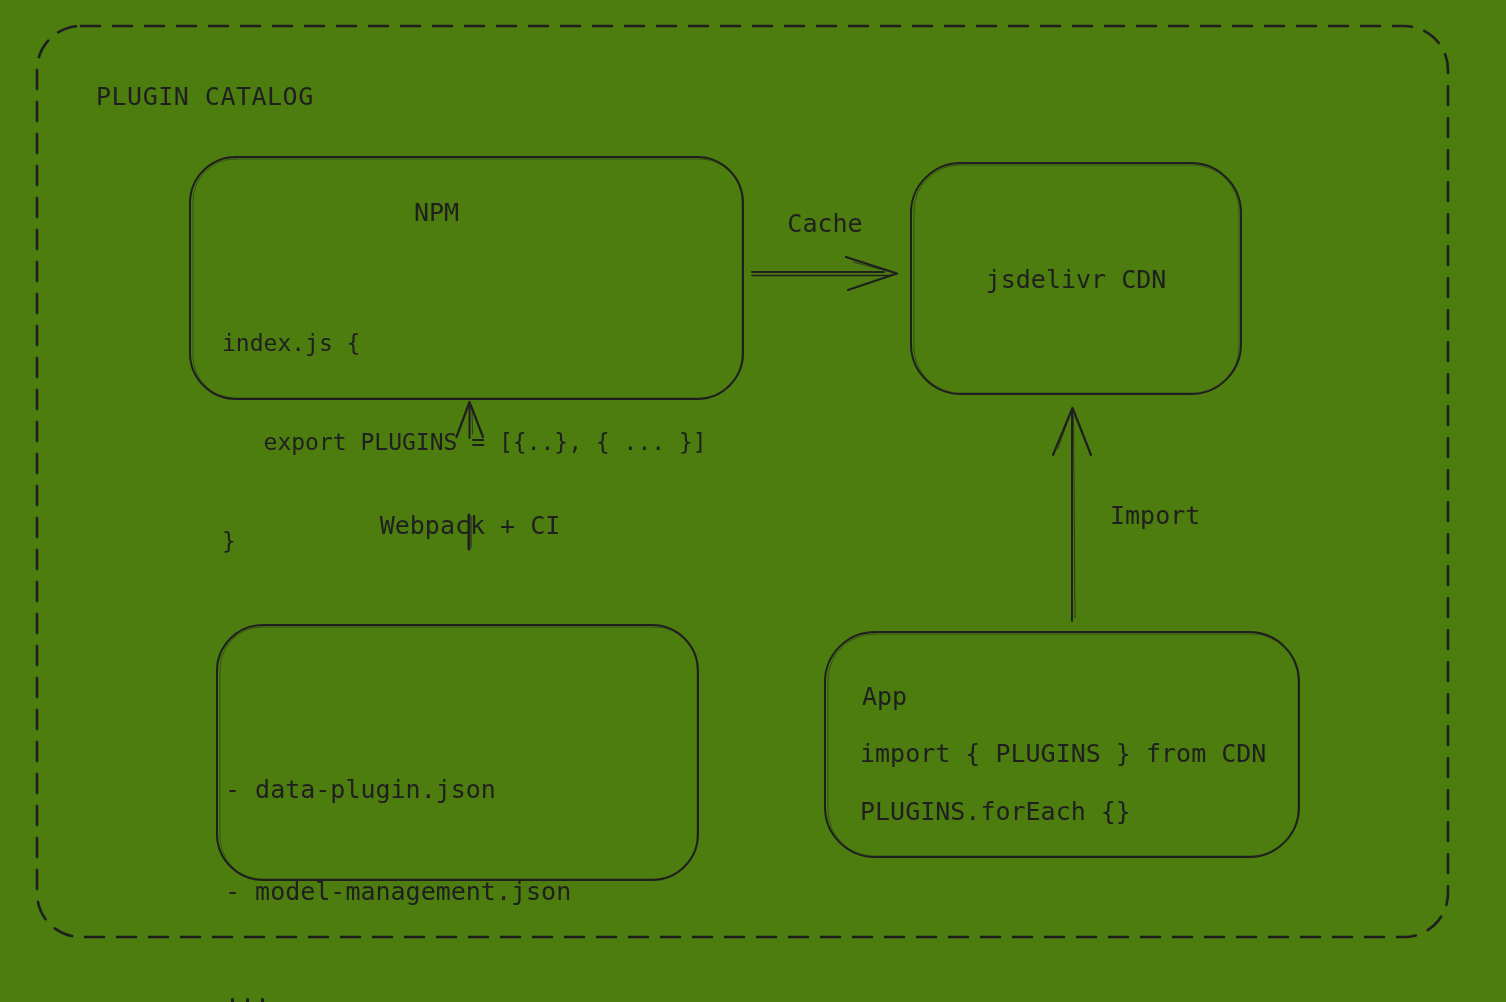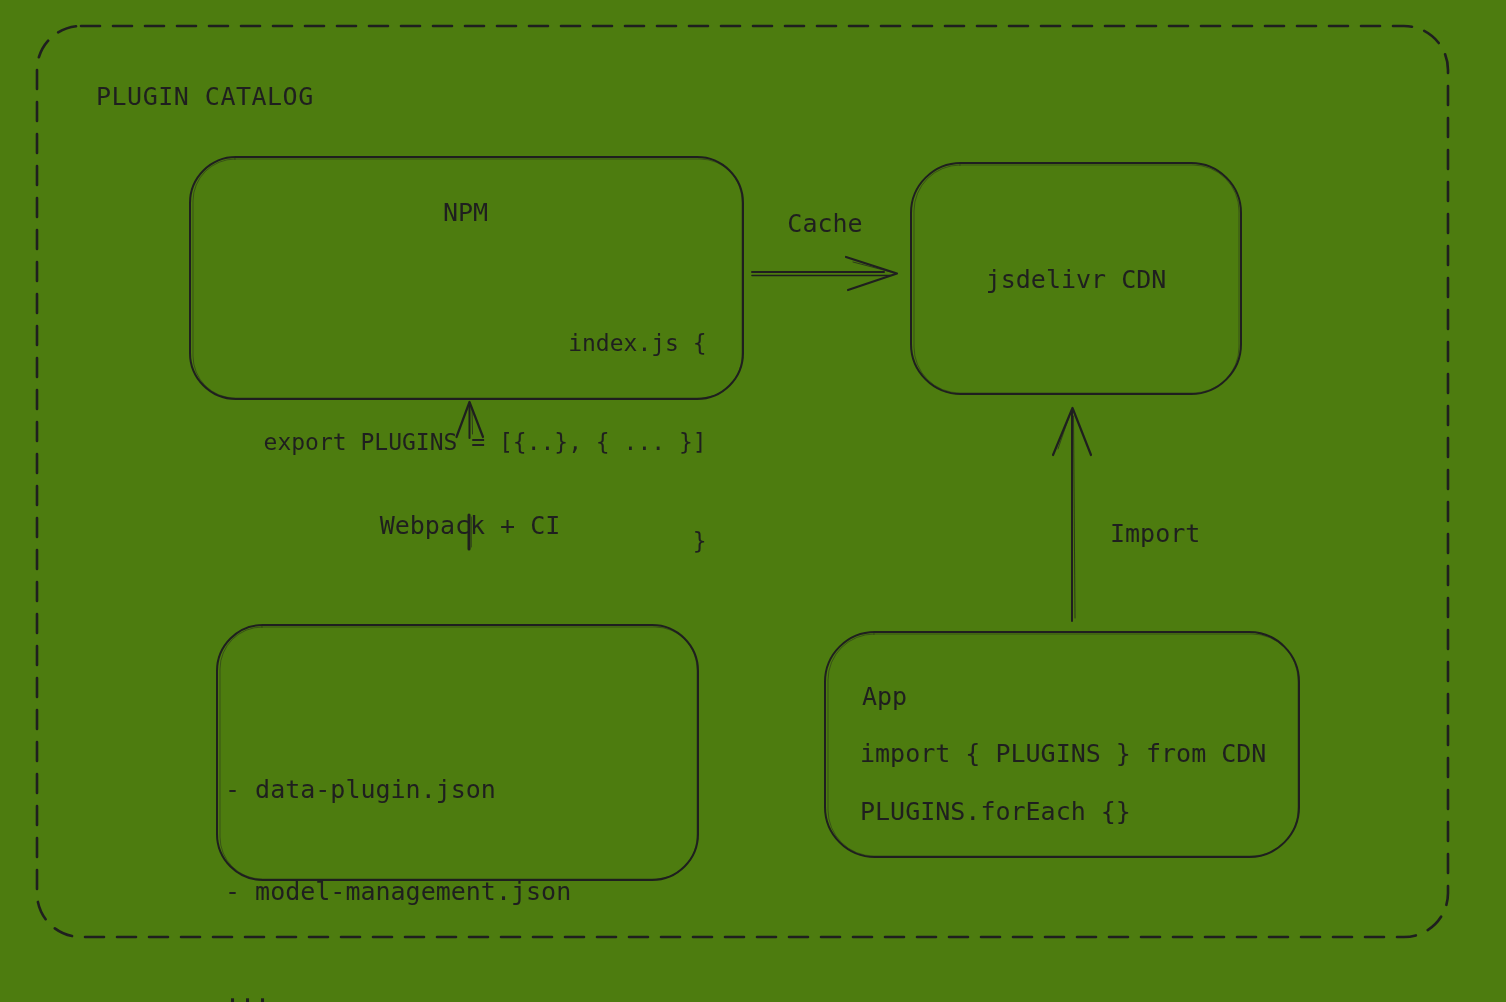--- a/index.html
+++ b/index.html
@@ -19,31 +19,31 @@
     z-index: 0;
   }
   .t {
     position: absolute;
     z-index: 1;
     white-space: pre;
     color: #1f1f1f;
     font-family: "DejaVu Sans Mono", "Liberation Mono", monospace;
   }
   .fs25 { font-size: 25px; line-height: 1.25; }
-  .fs23 { font-size: 23px; text-align: right; }
+  .fs23 { font-size: 23px; }
   .center { text-align: center; }
   .diagram-title { left: 96px; top: 82px; font-size: 25px; letter-spacing: 0.5px; }
-  .npm-title   { left: 190px; top: 197px; width: 493px; margin-left: 29px; }
+  .npm-title   { left: 190px; top: 197px; width: 493px; }
   .npm-code    { left: 222px; top: 261px; line-height: 33px; }
   .cache-label { left: 752px; top: 208px; width: 146px; }
   .cdn-title   { left: 911px; top: 264px; width: 330px; text-align: center; }
   .build-label { left: 330px; top: 448px; width: 280px; line-height: 31px; }
   .repo-title  { left: 290px; top: 567px; }
   .repo-files  { left: 225px; top: 705px; line-height: 34px; }
-  .import-label{ left: 1110px; top: 518px; }
+  .import-label{ left: 1110px; top: 500px; }
   .app-title   { left: 862px; top: 681px; }
   .app-code-1  { left: 860px; top: 738px; }
   .app-code-2  { left: 860px; top: 796px; }
 </style>
 </head>
 <body>
 
 <div class="canvas">
 
   <svg class="strokes" viewBox="0 0 1506 1002" fill="none" stroke="#1f1f1f" stroke-linecap="round" stroke-linejoin="round">

